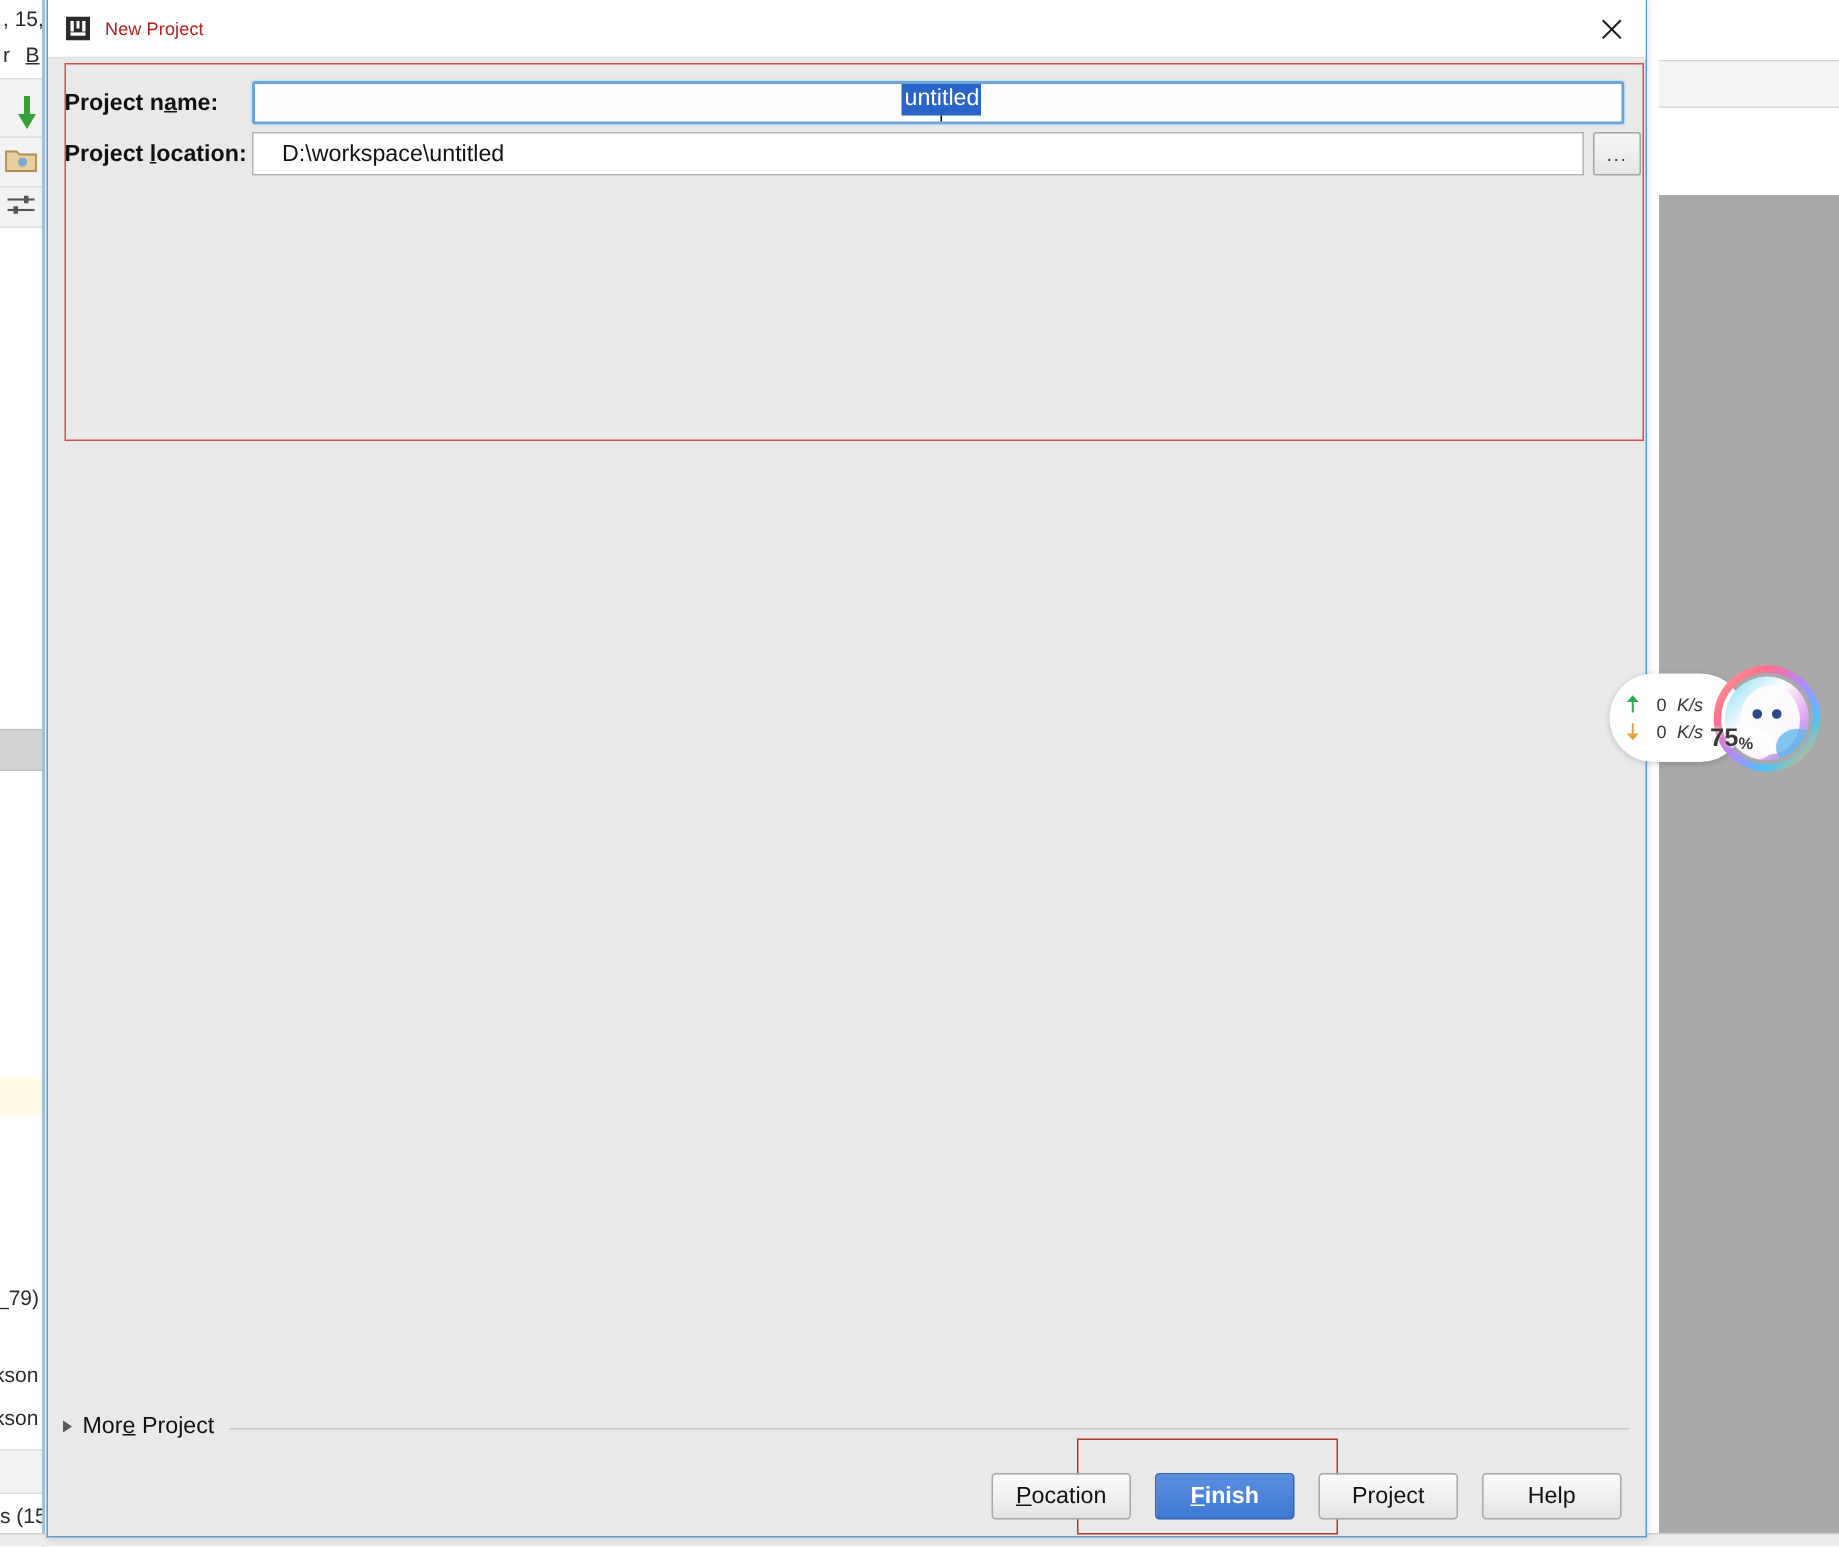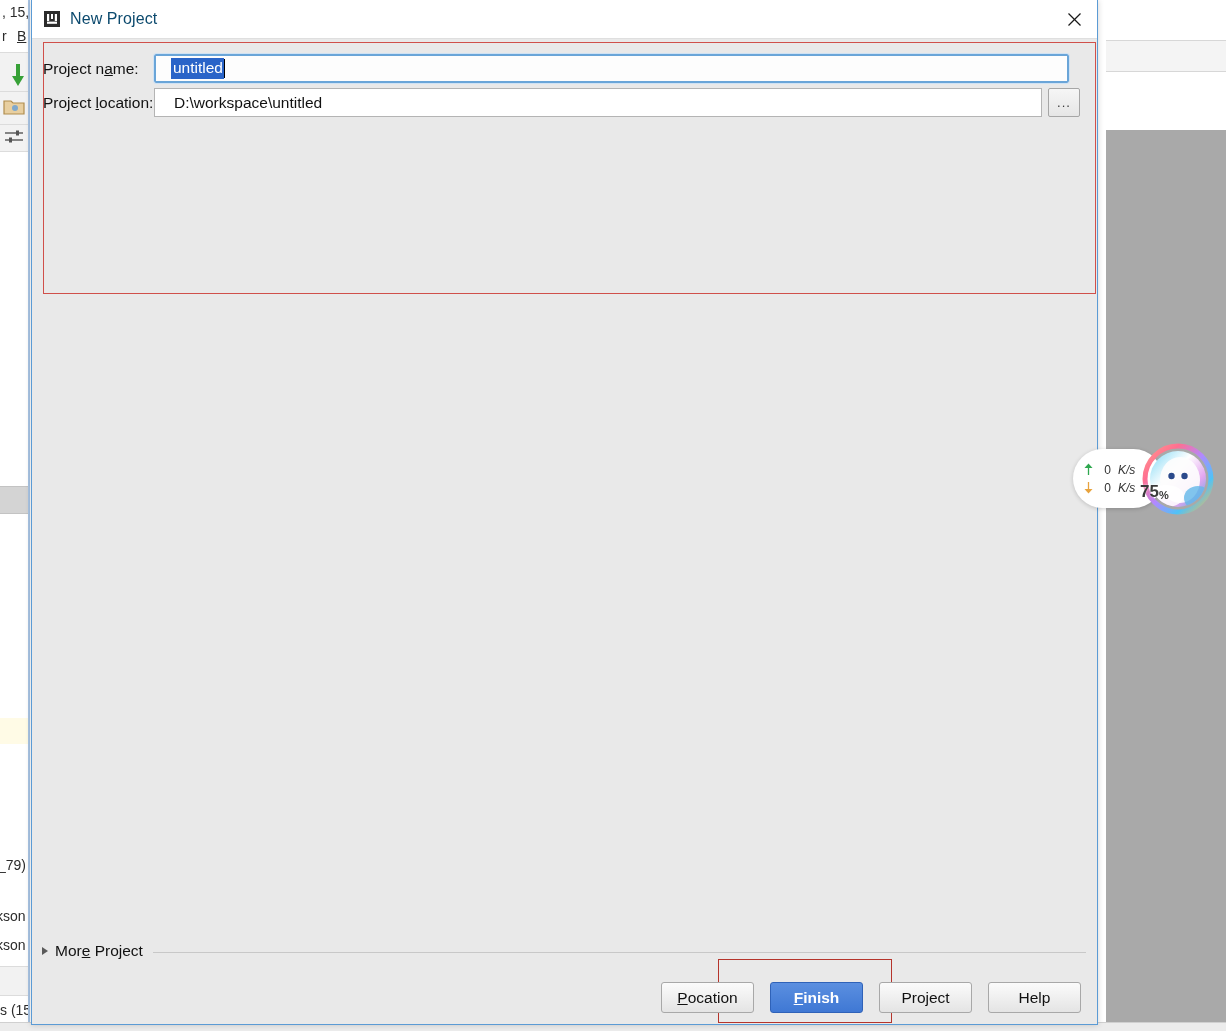--- a/index.html
+++ b/index.html
@@ -127,22 +127,22 @@
     align-items: center;
     padding-left: 12px;
     box-sizing: border-box;
   }
   .title-icon {
     width: 16px; height: 16px;
     margin-right: 10px;
     flex: 0 0 auto;
   }
   .title-text {
-    font-size: 16px;
-    color: #0c4a6e;
+    font-size: 12px;
+    color: #b91c1c;
     letter-spacing: 0.1px;
   }
   .close-btn {
     position: absolute;
     right: 0; top: 0;
     width: 46px; height: 38px;
     display: flex;
     align-items: center;
     justify-content: center;
     cursor: pointer;
@@ -166,37 +166,39 @@
     position: absolute;
     left: 0;
     display: flex;
     align-items: center;
   }
   .row-name { top: 12px; }
   .row-location { top: 46px; }
   .form-label {
     font-size: 15.5px;
     color: #111111;
-    width: 111px;
+    width: 125px;
     flex: 0 0 auto;
+    font-weight: bold;
   }
   .form-label u { text-decoration: underline; }
 
   .input-name {
     position: relative;
     width: 915px;
     height: 29px;
     background: #fdfdfd;
     border: 2px solid #6aa5d8;
     border-radius: 2px;
     box-sizing: border-box;
     display: flex;
     align-items: center;
-    padding-left: 15px;
+    padding-left: 4px;
     outline: 1px solid #cfe2f4;
+    flex-direction: column;
   }
   .sel-text {
     background: #2a64c8;
     color: #ffffff;
     font-size: 15.5px;
     padding: 1px 1px 2px 2px;
     line-height: 18px;
   }
   .caret {
     display: inline-block;

